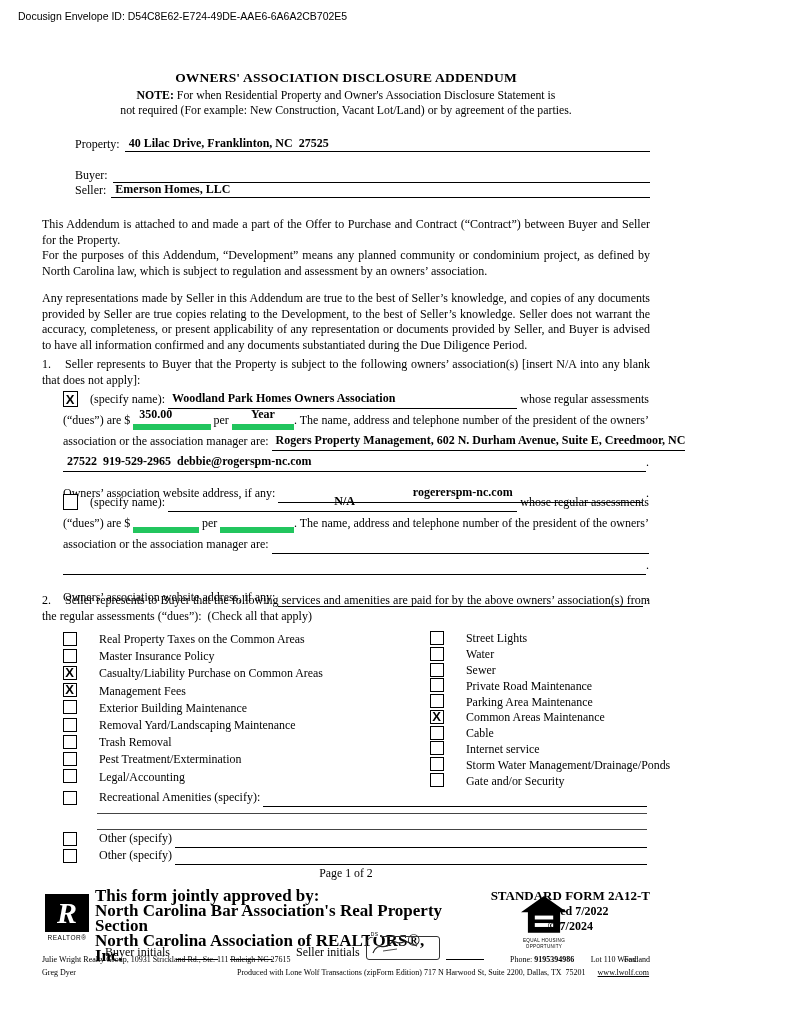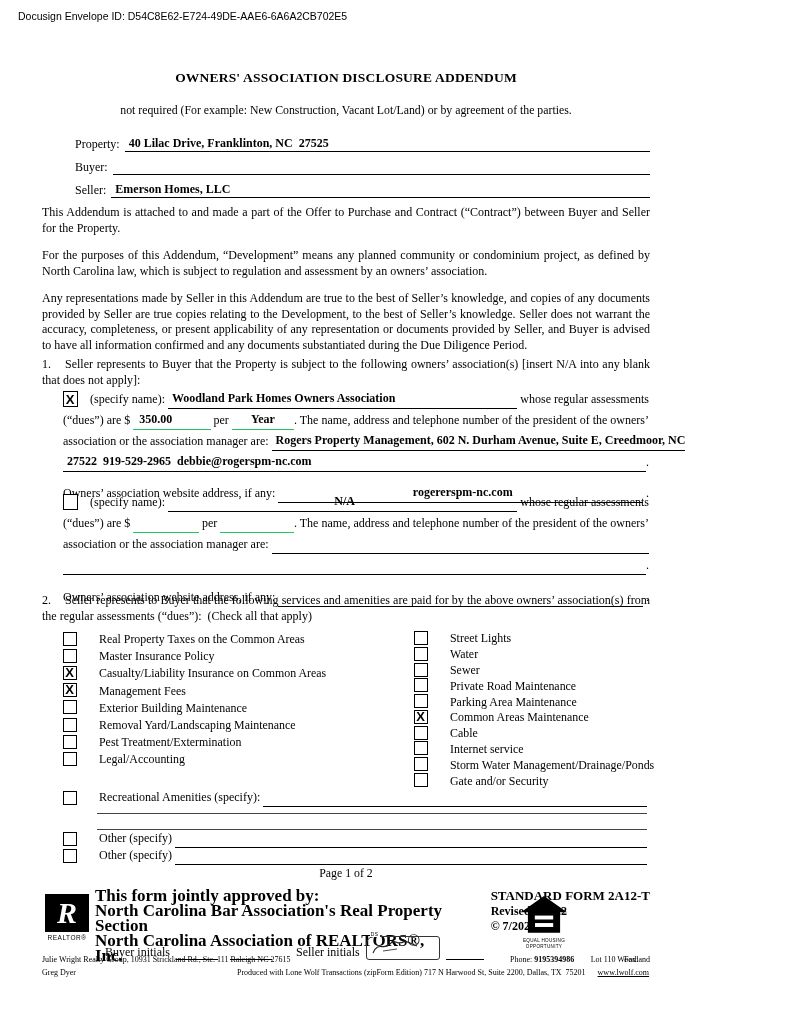--- a/index.html
+++ b/index.html
@@ -14,72 +14,73 @@
   .note { text-align:center; font-size:11.8px; }
   .row { display:flex; align-items:flex-end; height:19px;margin-left:33px; }
   .row .lbl { white-space:pre; padding-right:5px; }
   .fill { flex:1 1 auto; border-bottom:1px solid #000; min-height:15px; }
   .fill b { padding-left:4px; font-size:12px; }
   .fill.center { text-align:center; }
   .para { text-align:justify; line-height:15.6px; }
   .inum { padding-right:14px; }
   .arow { display:flex; align-items:flex-end; height:21px; line-height:19px; }
   .arow > span { white-space:pre; }
-  .uf { border-bottom:1px solid #22c55e; display:inline-block; min-height:15px; text-align:center; font-weight:bold; }
+  .uf { border-bottom:6px solid #22c55e; display:inline-block; min-height:15px; text-align:center; font-weight:bold; }
   .cb { width:12px; height:12px; border:1.3px solid #000; display:inline-block; position:relative; flex:none; background:#fff; margin-bottom:2px; }
   .cb.big { width:13px; height:14px; margin-right:12px; }
   .cb[data-checked="true"]::after {
     content:"X"; position:absolute; left:-1px; right:0; top:-2px; text-align:center;
     font-weight:bold; font-size:13px; font-family:"Liberation Sans",sans-serif;
   }
   .crow { display:flex; align-items:center; }
   .crow .clabel { padding-left:22px; font-size:11.9px; white-space:nowrap; }
   .line { border-bottom:1.5px solid #444; }
   .pagenum { text-align:center; font-size:11.8px; }
   .rbox { width:44px; height:38px; background:#000; display:flex; align-items:center; justify-content:center; }
   .rbox .r { color:#fff; font-family:"Liberation Serif",serif; font-weight:bold; font-size:30px; font-style:italic; line-height:1; }
   .rcap { font-size:6.5px; letter-spacing:.5px; margin-top:2px; font-family:"Liberation Sans",sans-serif; }
   .approved div { font-weight:bold; line-height:15px; }
   .initials-row { display:flex; align-items:flex-end; }
   .initials-row .u { border-bottom:1px solid #000; width:42px; height:14px; margin:0 6px; }
   .stamp { position:relative; display:inline-block; width:72px; height:22px; border:1.2px solid #333; border-radius:8px 3px 3px 3px; margin-left:6px; }
   .stamp .ds { position:absolute; top:-6px; left:3px; font-size:5px; font-family:"Liberation Sans",sans-serif; letter-spacing:.5px; background:#fff; padding:0 1px; }
   .eho { text-align:center; width:64px; }
   .eho .cap { font-size:4.6px; line-height:5.5px; font-family:"Liberation Sans",sans-serif; letter-spacing:.3px; }
-  .formright { text-align:left; font-weight:bold; }
+  .formright { text-align:center; font-weight:bold; }
   .formright .fr1 { font-size:13px; line-height:16px; }
   .formright .fr2 { font-size:12px; line-height:15px; }
   .tiny { font-size:8px;margin-left:32px; }
   .tinybold { font-size:8px; font-weight:normal; }
   .lnk { text-decoration:underline; }
 </style>
 </head>
 <body>
 
 <div class="page">
 
   <div class="docusign">Docusign Envelope ID: D54C8E62-E724-49DE-AAE6-6A6A2CB702E5</div>
 
   <div class="abs title">OWNERS' ASSOCIATION DISCLOSURE ADDENDUM</div>
+  <div class="abs note" style="top:88px"><b>NOTE:</b><span> For when Residential Property and Owner's Association Disclosure Statement is</span></div>
   <div class="abs note" style="top:103px">not required (For example: New Construction, Vacant Lot/Land) or by agreement of the parties.</div>
 
   <div class="abs row" style="top:133px">
     <span class="lbl">Property:</span>
     <span class="fill"><b>40 Lilac Drive, Franklinton, NC&nbsp; 27525</b></span>
   </div>
-  <div class="abs row" style="top:156px">
+  <div class="abs row" style="top:164px">
     <span class="lbl">Buyer:</span>
     <span class="fill"><b></b></span>
   </div>
   <div class="abs row" style="top:179px">
     <span class="lbl">Seller:</span>
     <span class="fill"><b>Emerson Homes, LLC</b></span>
   </div>
 
-  <div class="abs para" style="top:205px">This Addendum is attached to and made a part of the Offer to Purchase and Contract (“Contract”) between Buyer and Seller for the Property.</div>
+  <div class="abs para" style="top:217px">This Addendum is attached to and made a part of the Offer to Purchase and Contract (“Contract”) between Buyer and Seller for the Property.</div>
   <div class="abs para" style="top:248px">For the purposes of this Addendum, “Development” means any planned community or condominium project, as defined by North Carolina law, which is subject to regulation and assessment by an owners’ association.</div>
   <div class="abs para" style="top:291px">Any representations made by Seller in this Addendum are true to the best of Seller’s knowledge, and copies of any documents provided by Seller are true copies relating to the Development, to the best of Seller’s knowledge. Seller does not warrant the accuracy, completeness, or present applicability of any representation or documents provided by Seller, and Buyer is advised to have all information confirmed and any documents substantiated during the Due Diligence Period.</div>
 
   <div class="abs para" style="top:357px">
     <span class="inum">1.</span><span>Seller represents to Buyer that the Property is subject to the following owners’ association(s) [insert N/A into any blank that does not apply]:</span>
   </div>
 
   <div class="abs" style="top:388px;left:63px;right:43px">
     <div class="arow">
       <span class="cb big" data-checked="true"></span>
@@ -146,45 +147,49 @@
     <div class="crow" style="height:17.2px">
         <span class="cb" data-checked="false"></span>
         <span class="clabel">Real Property Taxes on the Common Areas</span>
       </div>
     <div class="crow" style="height:17.2px">
         <span class="cb" data-checked="false"></span>
         <span class="clabel">Master Insurance Policy</span>
       </div>
     <div class="crow" style="height:17.2px">
         <span class="cb" data-checked="true"></span>
-        <span class="clabel">Casualty/Liability Insurance on Common Areas</span>
+        <span class="clabel">Casualty/Liability Purchase on Common Areas</span>
       </div>
     <div class="crow" style="height:17.2px">
         <span class="cb" data-checked="true"></span>
         <span class="clabel">Management Fees</span>
       </div>
     <div class="crow" style="height:17.2px">
         <span class="cb" data-checked="false"></span>
         <span class="clabel">Exterior Building Maintenance</span>
       </div>
     <div class="crow" style="height:17.2px">
         <span class="cb" data-checked="false"></span>
         <span class="clabel">Removal Yard/Landscaping Maintenance</span>
       </div>
     <div class="crow" style="height:17.2px">
         <span class="cb" data-checked="false"></span>
+        <span class="clabel">Trash Removal</span>
+      </div>
+    <div class="crow" style="height:17.2px">
+        <span class="cb" data-checked="false"></span>
         <span class="clabel">Pest Treatment/Extermination</span>
       </div>
     <div class="crow" style="height:17.2px">
         <span class="cb" data-checked="false"></span>
         <span class="clabel">Legal/Accounting</span>
       </div>
   </div>
 
-  <div class="abs" style="top:631px;left:414px;width:320px;right:auto">
+  <div class="abs" style="top:631px;left:430px;width:320px;right:auto">
     <div class="crow" style="height:15.8px">
         <span class="cb" data-checked="false"></span>
         <span class="clabel">Street Lights</span>
       </div>
     <div class="crow" style="height:15.8px">
         <span class="cb" data-checked="false"></span>
         <span class="clabel">Water</span>
       </div>
     <div class="crow" style="height:15.8px">
         <span class="cb" data-checked="false"></span>

